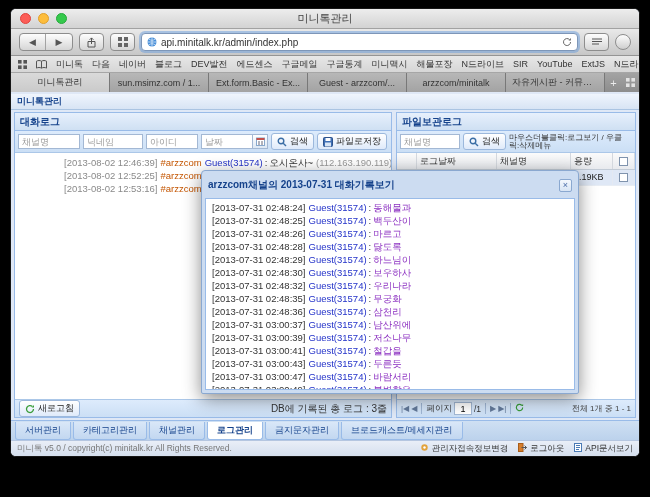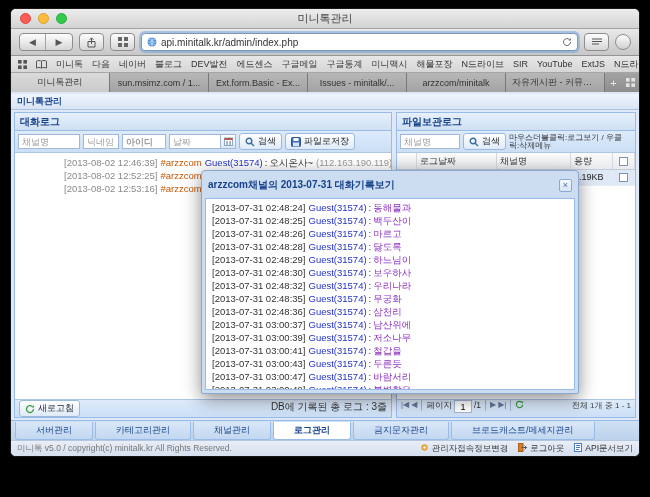--- a/index.html
+++ b/index.html
@@ -69,21 +69,21 @@
   .pbody{flex:1;overflow:hidden;background:#fff;}
   .log{padding:3px 5px;}
   .logline{font-size:9.5px;line-height:13px;white-space:nowrap;}
   .logline .t{color:#8a8a8a;margin-right:3px;padding-left:44px;}
   .logline .ch{color:#c45500;margin-right:3px;}
   .logline .nk{color:#2433c9;}
   .sep{color:#333;margin:0 2px;}
   .logline .msg{color:#333;}
   .logline .ip{color:#999;margin-left:3px;}
   .pbbar{height:18px;background:linear-gradient(#ddebfc,#cbdff5);border-top:1px solid #abc7e8;
-         display:flex;padding:0 4px;font-size:9px;flex:0 0 auto;gap:2px;}
+         display:flex;align-items:center;padding:0 4px;font-size:9px;flex:0 0 auto;gap:2px;}
   .total{margin-left:auto;color:#333;font-size:10px;white-space:nowrap;}
 
   .hint{font-size:8px;line-height:8px;color:#333;white-space:normal;overflow:hidden;flex:1;}
 
   .grid-hd{display:flex;height:17px;border-bottom:1px solid #c2cbd6;flex:0 0 auto;}
   .gcell{background:linear-gradient(#fbfbfb,#e8eaee);border-right:1px solid #d4d8de;font-size:9px;color:#333;
          line-height:16px;padding:0 3px;overflow:hidden;white-space:nowrap;}
   .grid-row{display:flex;height:16px;background:#dfe8f6;border-bottom:1px solid #e8edf4;flex:0 0 auto;}
   .rcell{font-size:9px;color:#222;line-height:15px;padding:0 3px;border-right:1px solid #e4e9f2;overflow:hidden;white-space:nowrap;}
   .c0{width:20px;text-align:center;flex:0 0 auto;}
@@ -93,21 +93,21 @@
   .c4{flex:1;display:flex;align-items:center;justify-content:center;}
   .checkbox{width:9px;height:9px;border:1px solid #7f93ad;background:#fff;display:inline-block;}
   .pgbtn{color:#63799a;font-size:8px;white-space:nowrap;}
   .pglabel{color:#333;font-size:8.5px;white-space:nowrap;}
   .pginput{width:18px;height:13px;border:1px solid #a3b8d4;font-size:9px;text-align:center;padding:0;font-family:inherit;}
   .pgsep{width:1px;height:11px;background:#9fb6d4;margin:0 2px;flex:0 0 auto;}
   .summary{margin-left:auto;color:#444;font-size:8px;white-space:nowrap;}
 
   .bottomtabs{height:20px;background:linear-gradient(#cfe0f3,#bcd2ec);border-top:1px solid #99bbe8;
               display:flex;gap:2px;padding:1px 4px 0;}
-  .btab{height:18px;padding:0 20px;font-size:9px;line-height:17px;color:#15428b;
+  .btab{height:18px;padding:0 9px;font-size:9px;line-height:17px;color:#15428b;
         background:linear-gradient(#d9e7f8,#c2d7f0);border:1px solid #99bbe8;border-top:none;
         border-radius:0 0 3px 3px;white-space:nowrap;}
   .btab.active{background:#fff;font-weight:bold;}
 
   .footer{height:16px;background:linear-gradient(#e9eef7,#d5dfee);border-top:1px solid #b5c6e0;
           display:flex;align-items:center;padding:0 6px;font-size:8.5px;}
   .copy{color:#777;white-space:nowrap;}
   .flinks{margin-left:auto;display:flex;gap:10px;align-items:center;}
   .flink{display:inline-flex;align-items:flex-start;gap:3px;color:#333;white-space:nowrap;}
 
@@ -236,21 +236,21 @@
 
         <span class="tab">
           <span class="tablabel">sun.msimz.com / 1...</span>
         </span>
 
         <span class="tab">
           <span class="tablabel">Ext.form.Basic - Ex...</span>
         </span>
 
         <span class="tab">
-          <span class="tablabel">Issues - minitalk/...</span>
+          <span class="tablabel">Guest - arzzcom/...</span>
         </span>
 
         <span class="tab">
           <span class="tablabel">arzzcom/minitalk</span>
         </span>
 
         <span class="tab">
           <span class="tablabel">자유게시판 - 커뮤니...</span>
         </span>
 
@@ -267,22 +267,22 @@
 
     <div class="content">
       <div class="pagehdr">미니톡관리</div>
 
       <div class="main">
 
         <div class="panel left">
           <div class="phdr">대화로그</div>
           <div class="ptb">
             <input style="width: 62px;" placeholder="채널명">
-            <input style="width: 36px;" placeholder="닉네임">
-            <input style="width: 44px; font-weight: bold;" placeholder="아이디">
+            <input style="width: 60px;" placeholder="닉네임">
+            <input style="width: 52px;" placeholder="아이디">
             <span class="datefield">
               <input style="width: 52px;" placeholder="날짜">
               <span class="trigger">
                 <svg width="9" height="9" viewBox="0 0 9 9">
                     <rect x="0.5" y="1" width="8" height="7.5" fill="#fff" stroke="#88a8cc"></rect>
                     <rect x="0.5" y="1" width="8" height="2" fill="#c4504a"></rect>
                     <path d="M2 5h2M5 5h2M2 7h2M5 7h2" stroke="#667"></path>
                   </svg>
               </span>
             </span>

